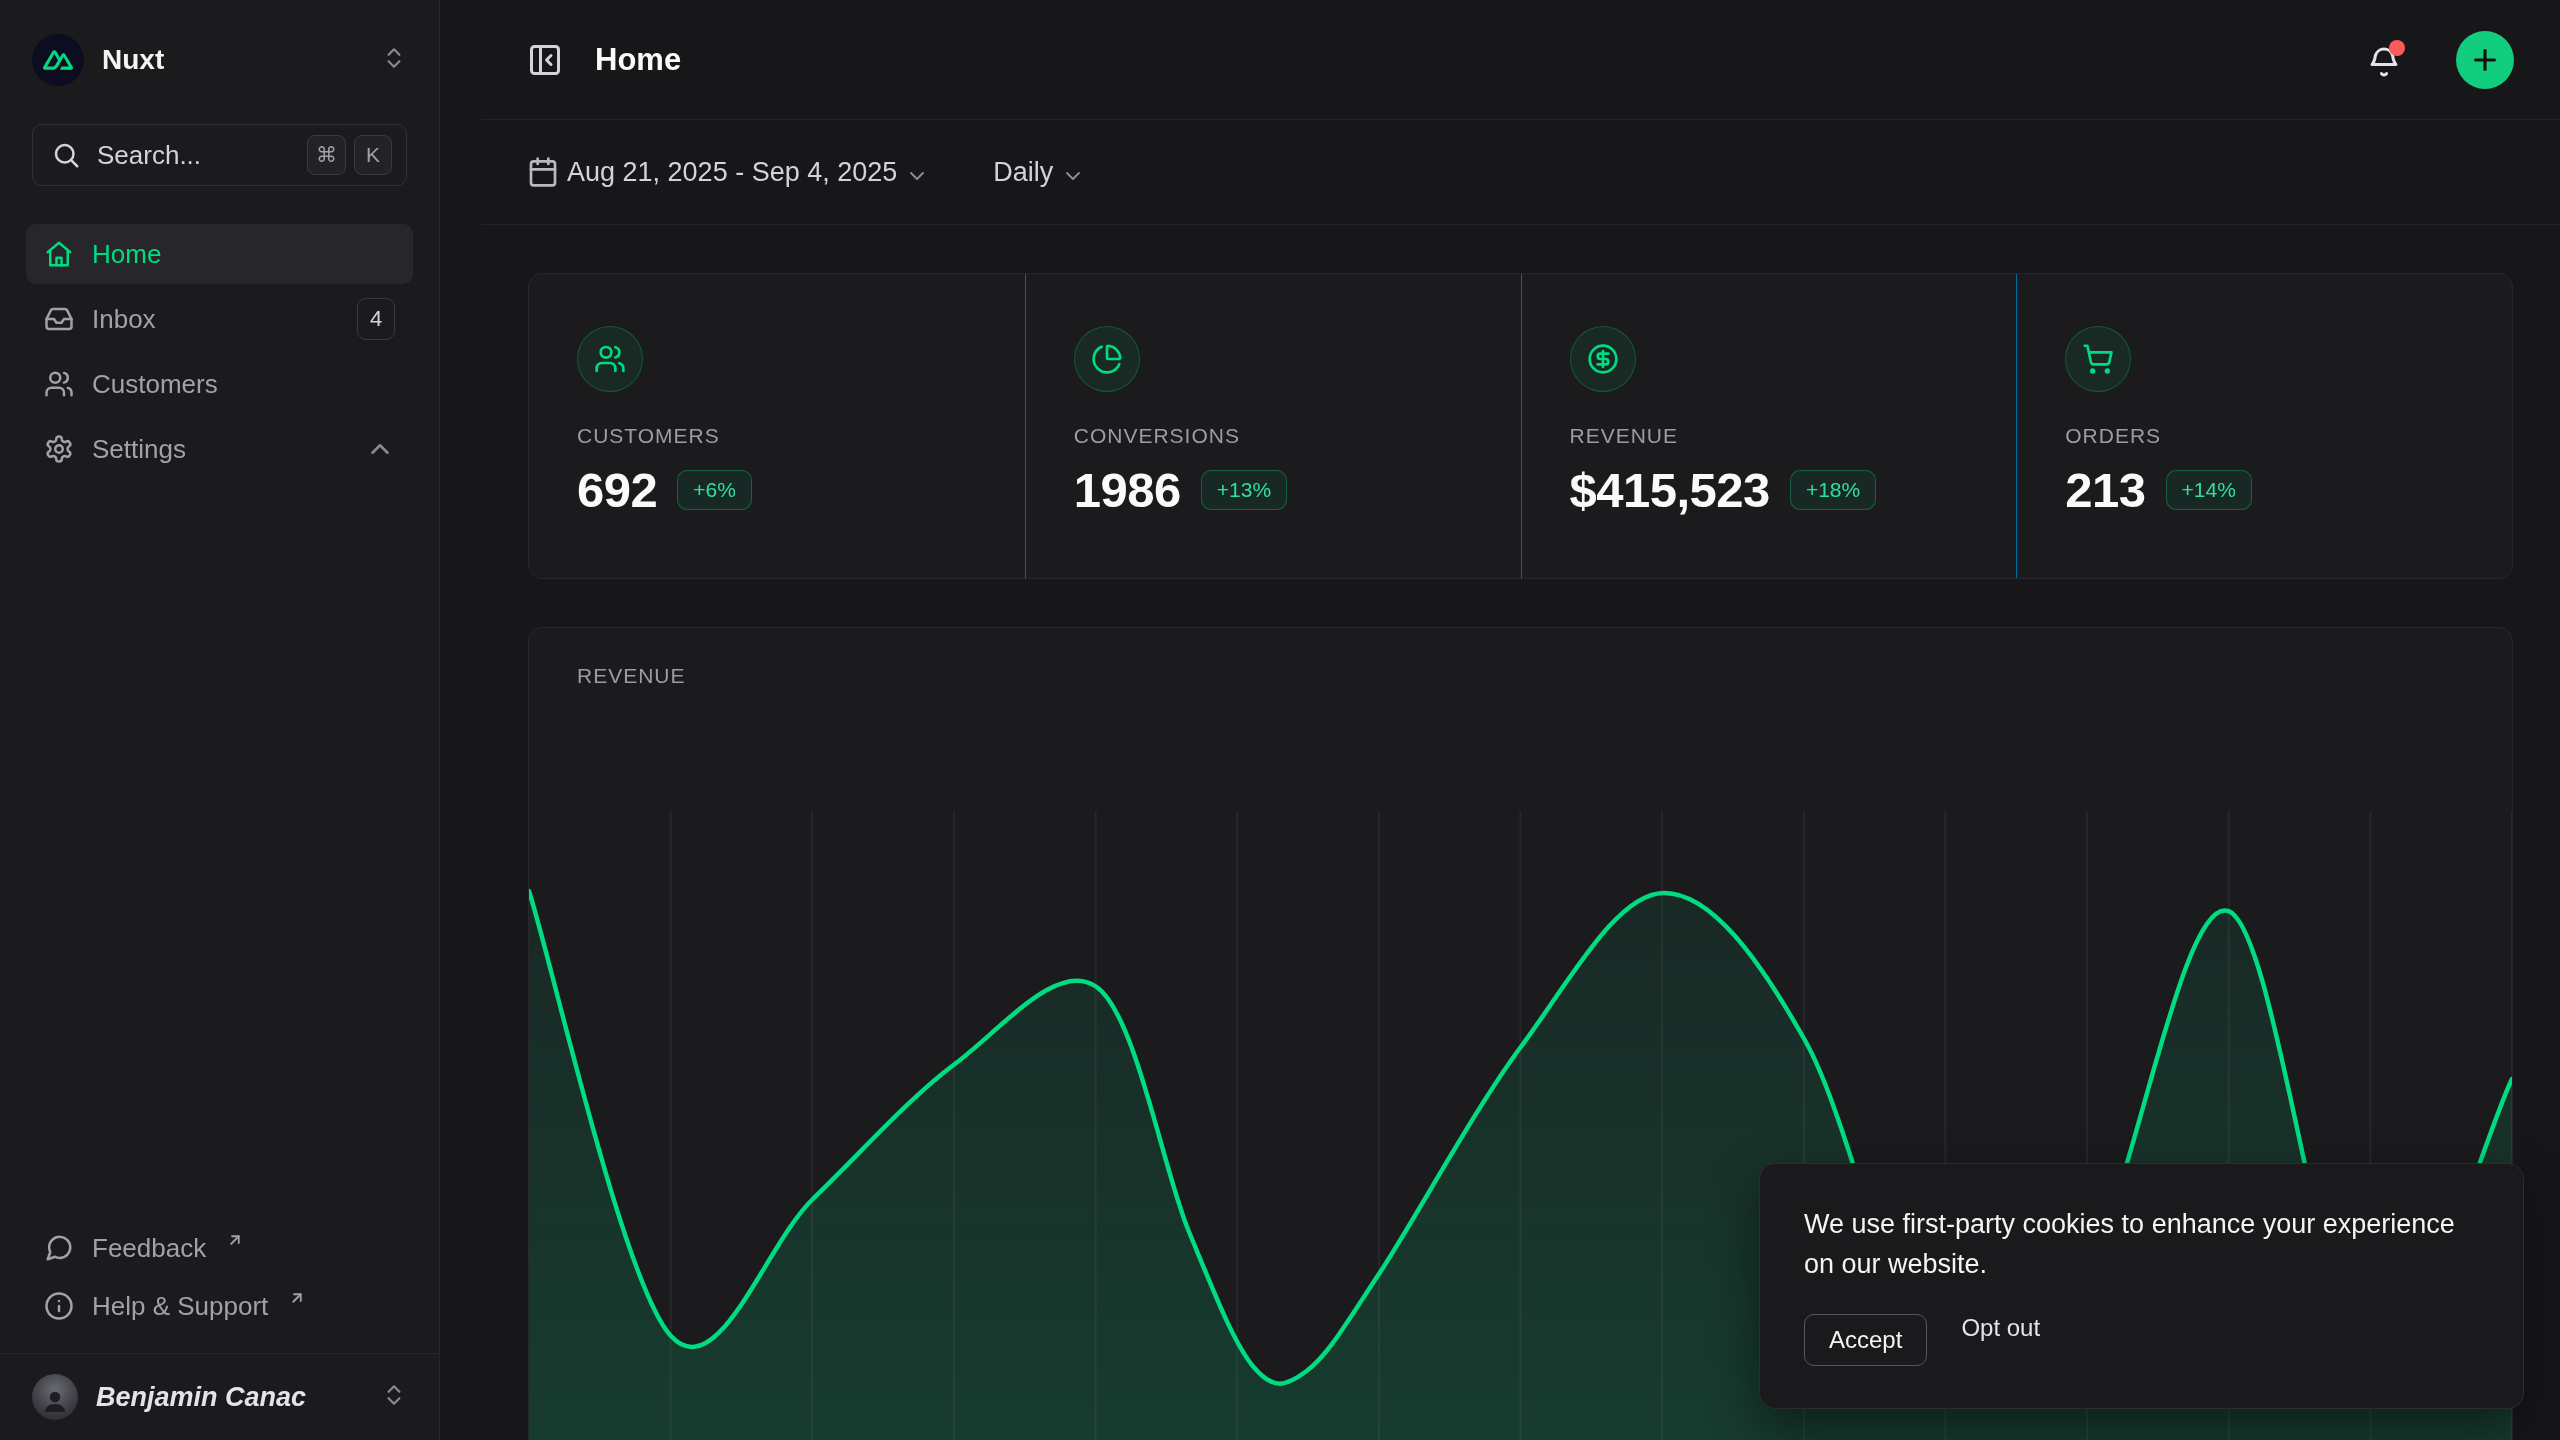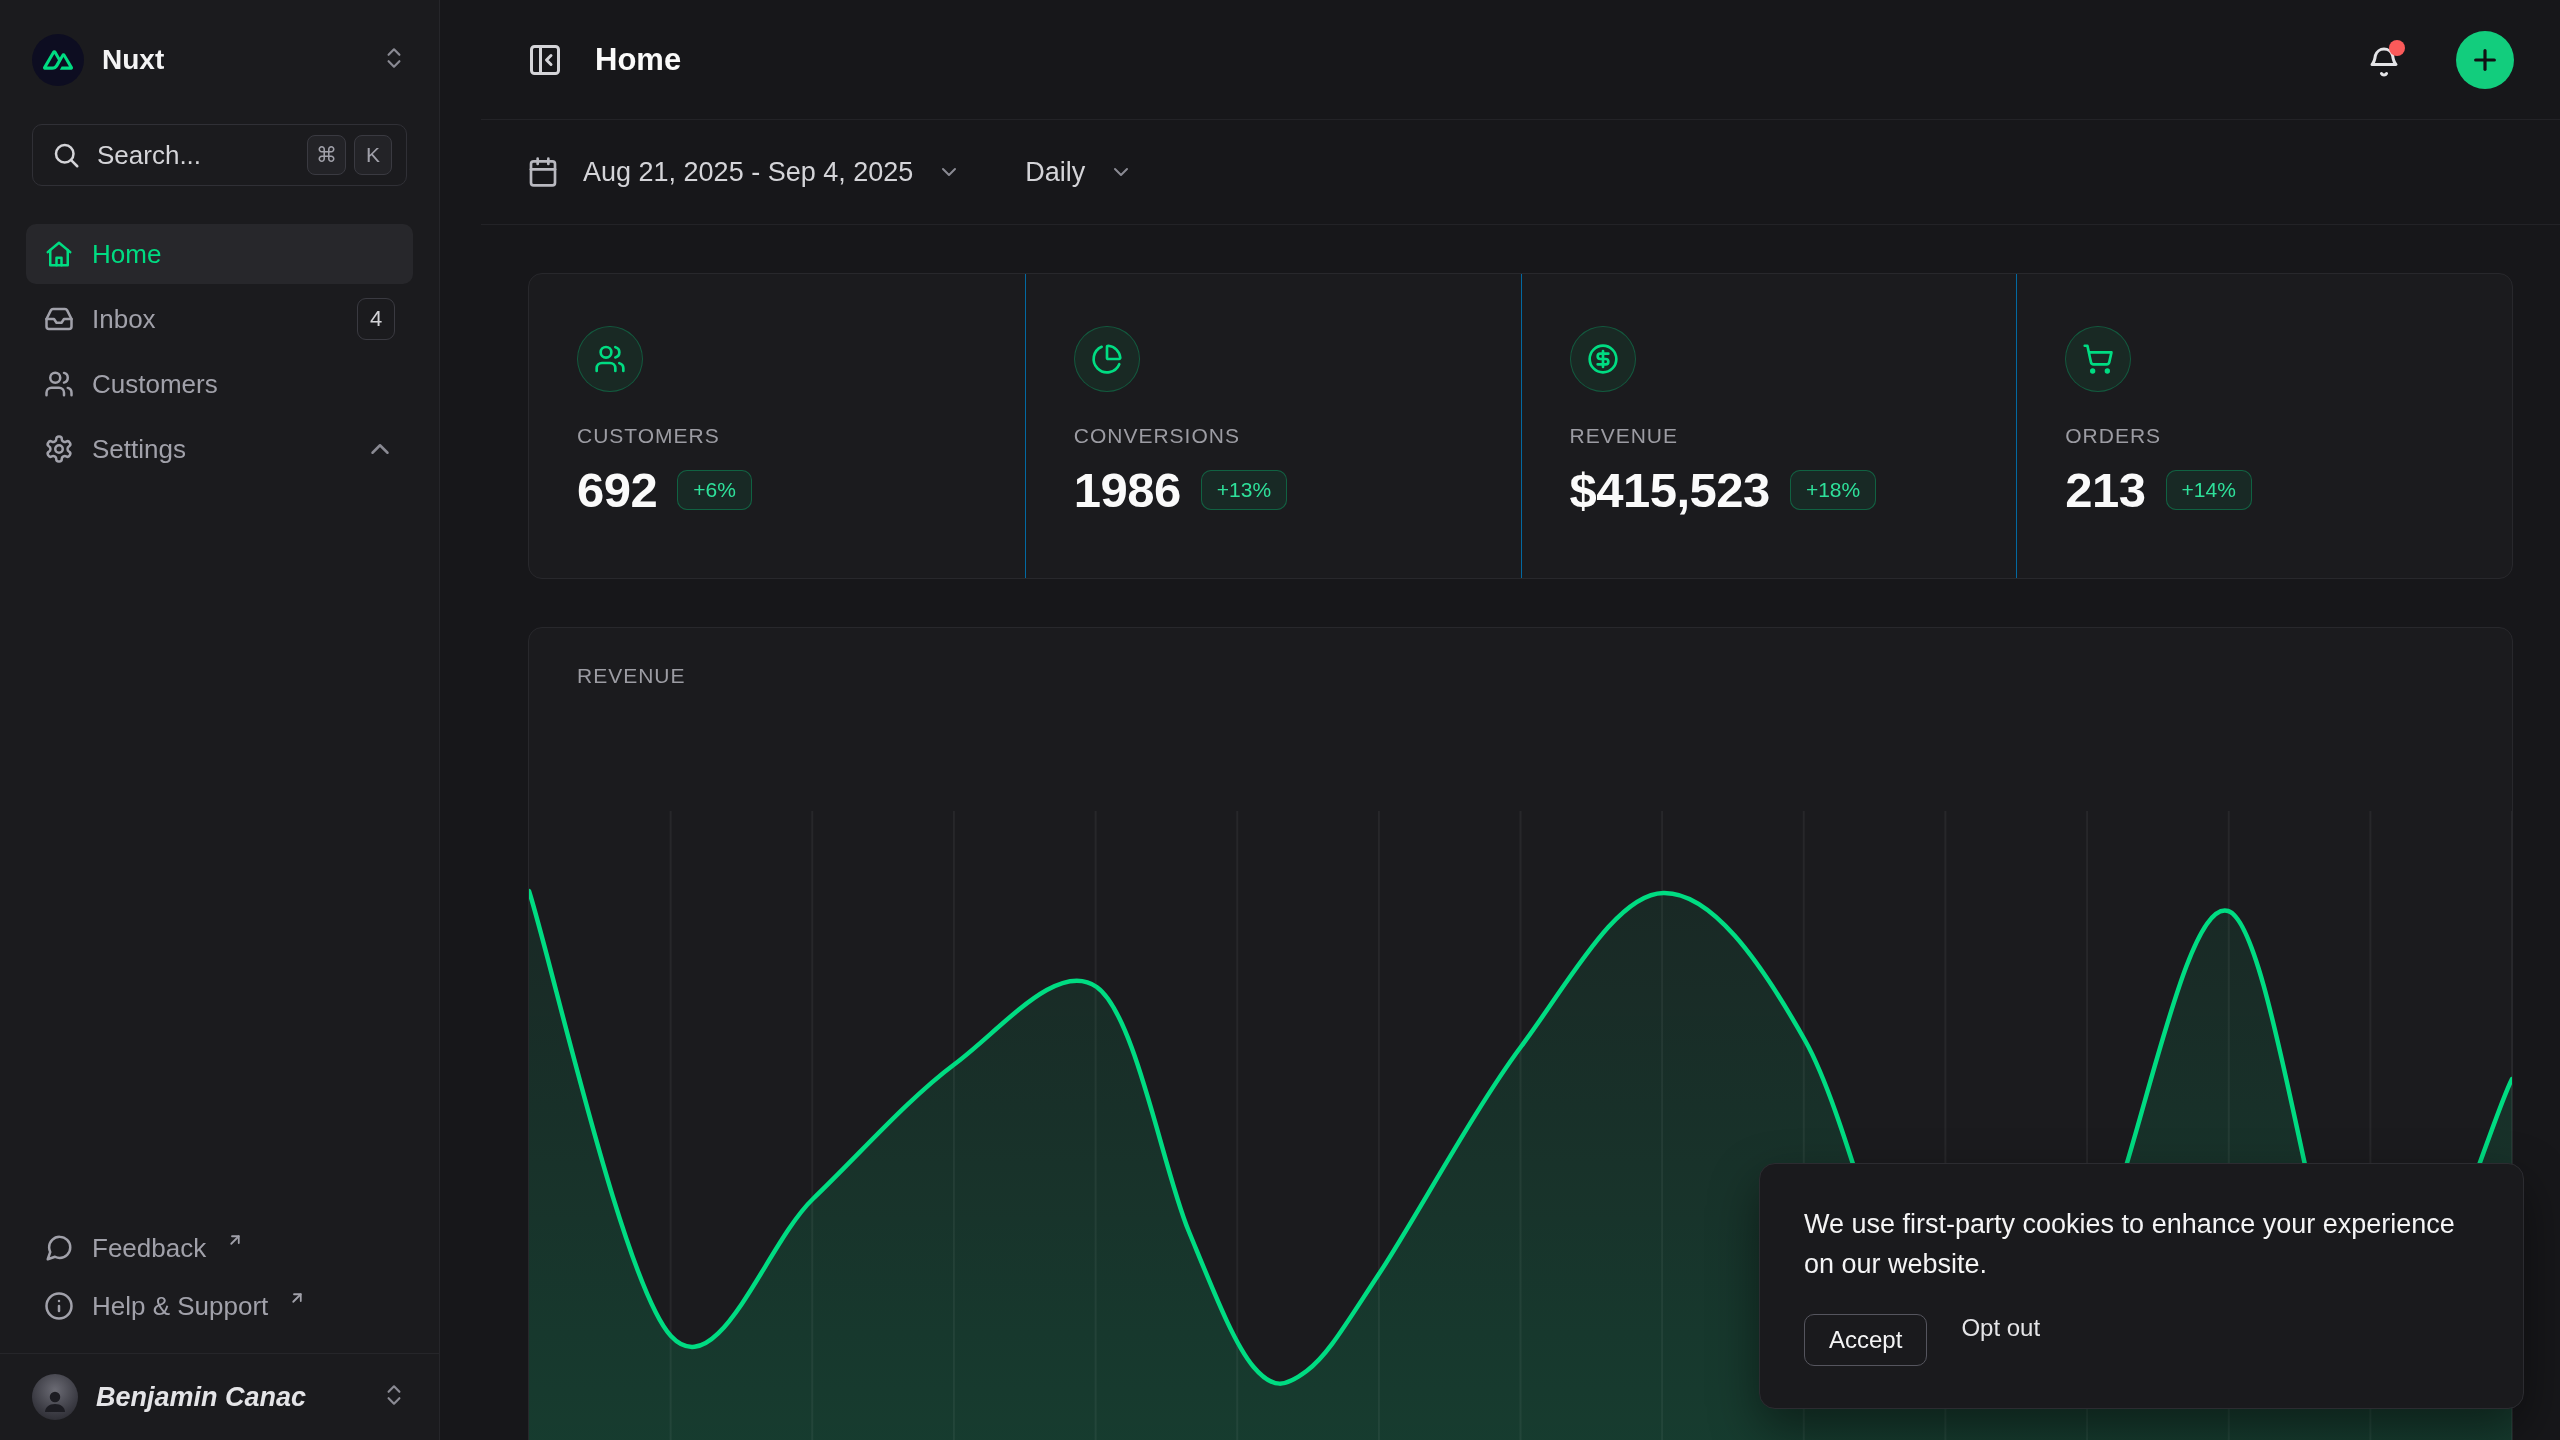--- a/index.html
+++ b/index.html
@@ -57,21 +57,21 @@
   .header .collapse svg { width:36px; height:36px; }
   .page-title { font-size:31px; font-weight:700; color:#fafafa; flex:1; padding-left:8px; }
   .bell-wrap { position:relative; cursor:pointer; color:#e4e4e7; display:flex; margin-right:30px; }
   .bell-wrap svg { width:36px; height:36px; }
   .bell-dot { position:absolute; top:-2px; right:-3px; width:16px; height:16px; border-radius:50%; background:#fb5a5a; }
   .plus-btn { width:58px; height:58px; border-radius:50%; background:#12cd7d; border:none;
     display:flex; align-items:center; justify-content:center; cursor:pointer; }
   .plus-btn svg { width:32px; height:32px; color:#111114; }
 
   .toolbar { height:105px; border-bottom:1px solid #232327; display:flex; align-items:center; padding:0 46px; gap:64px; }
-  .tool-btn { display:flex; align-items:center; gap:24px; color:#d4d4d8; font-size:27px; cursor:pointer; }
+  .tool-btn { display:flex; align-items:flex-end; gap:8px; color:#d4d4d8; font-size:27px; cursor:pointer; }
   .tool-btn svg.lead { width:32px; height:32px; color:#b9b9c0; }
   .tool-btn svg.chev { width:24px; height:24px; color:#8a8a93; }
 
   .content { padding:48px 47px; }
 
   .stats-card { background:#1b1b1e; border:1px solid #28282c; border-radius:14px;
     display:grid; grid-template-columns:1fr 1fr 1fr 1fr; height:306px; overflow:hidden; }
   .stat-cell { padding:52px 48px; cursor:pointer; }
   .stat-cell + .stat-cell { border-left:1px solid #0369a1; }
   .icon-circle { width:66px; height:66px; border-radius:50%; background:rgba(0,220,130,.07);

